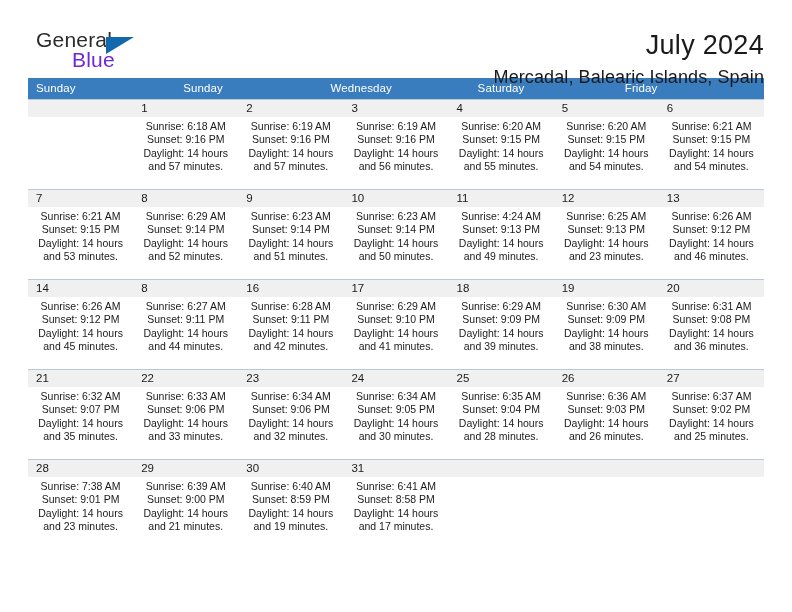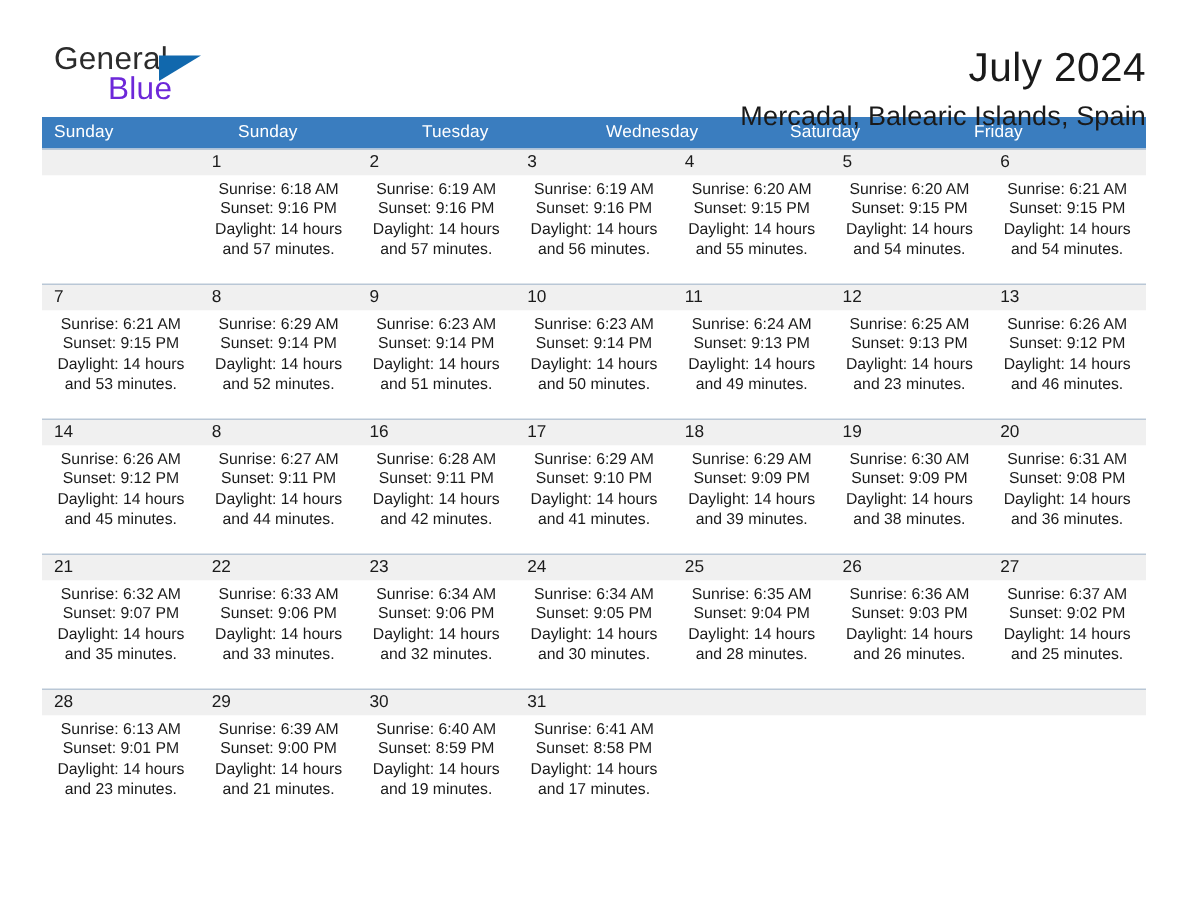--- a/index.html
+++ b/index.html
@@ -165,21 +165,20 @@
       <div class="cal-subtitle">Mercadal, Balearic Islands, Spain</div>
     </div>
 
   </div>
 
   <div class="calendar">
 
     <div class="weekday-row">
       <div class="weekday">Sunday</div>
       <div class="weekday">Sunday</div>
-      <div class="weekday">Tuesday</div>
       <div class="weekday">Wednesday</div>
       <div class="weekday">Saturday</div>
       <div class="weekday">Friday</div>
     </div>
 
     <div class="week">
       <div class="week-numbers">
         <div class="daynum"></div>
         <div class="daynum">1</div>
         <div class="daynum">2</div>
@@ -258,21 +257,21 @@
           <div class="line">Daylight: 14 hours</div>
           <div class="line">and 51 minutes.</div>
         </div>
         <div class="cell">
           <div class="line">Sunrise: 6:23 AM</div>
           <div class="line">Sunset: 9:14 PM</div>
           <div class="line">Daylight: 14 hours</div>
           <div class="line">and 50 minutes.</div>
         </div>
         <div class="cell">
-          <div class="line">Sunrise: 6:24 AM</div>
+          <div class="line">Sunrise: 4:24 AM</div>
           <div class="line">Sunset: 9:13 PM</div>
           <div class="line">Daylight: 14 hours</div>
           <div class="line">and 49 minutes.</div>
         </div>
         <div class="cell">
           <div class="line">Sunrise: 6:25 AM</div>
           <div class="line">Sunset: 9:13 PM</div>
           <div class="line">Daylight: 14 hours</div>
           <div class="line">and 23 minutes.</div>
         </div>
@@ -402,21 +401,21 @@
         <div class="daynum">28</div>
         <div class="daynum">29</div>
         <div class="daynum">30</div>
         <div class="daynum">31</div>
         <div class="daynum"></div>
         <div class="daynum"></div>
         <div class="daynum"></div>
       </div>
       <div class="week-body">
         <div class="cell">
-          <div class="line">Sunrise: 6:13 AM</div>
+          <div class="line">Sunrise: 7:38 AM</div>
           <div class="line">Sunset: 9:01 PM</div>
           <div class="line">Daylight: 14 hours</div>
           <div class="line">and 23 minutes.</div>
         </div>
         <div class="cell">
           <div class="line">Sunrise: 6:39 AM</div>
           <div class="line">Sunset: 9:00 PM</div>
           <div class="line">Daylight: 14 hours</div>
           <div class="line">and 21 minutes.</div>
         </div>

